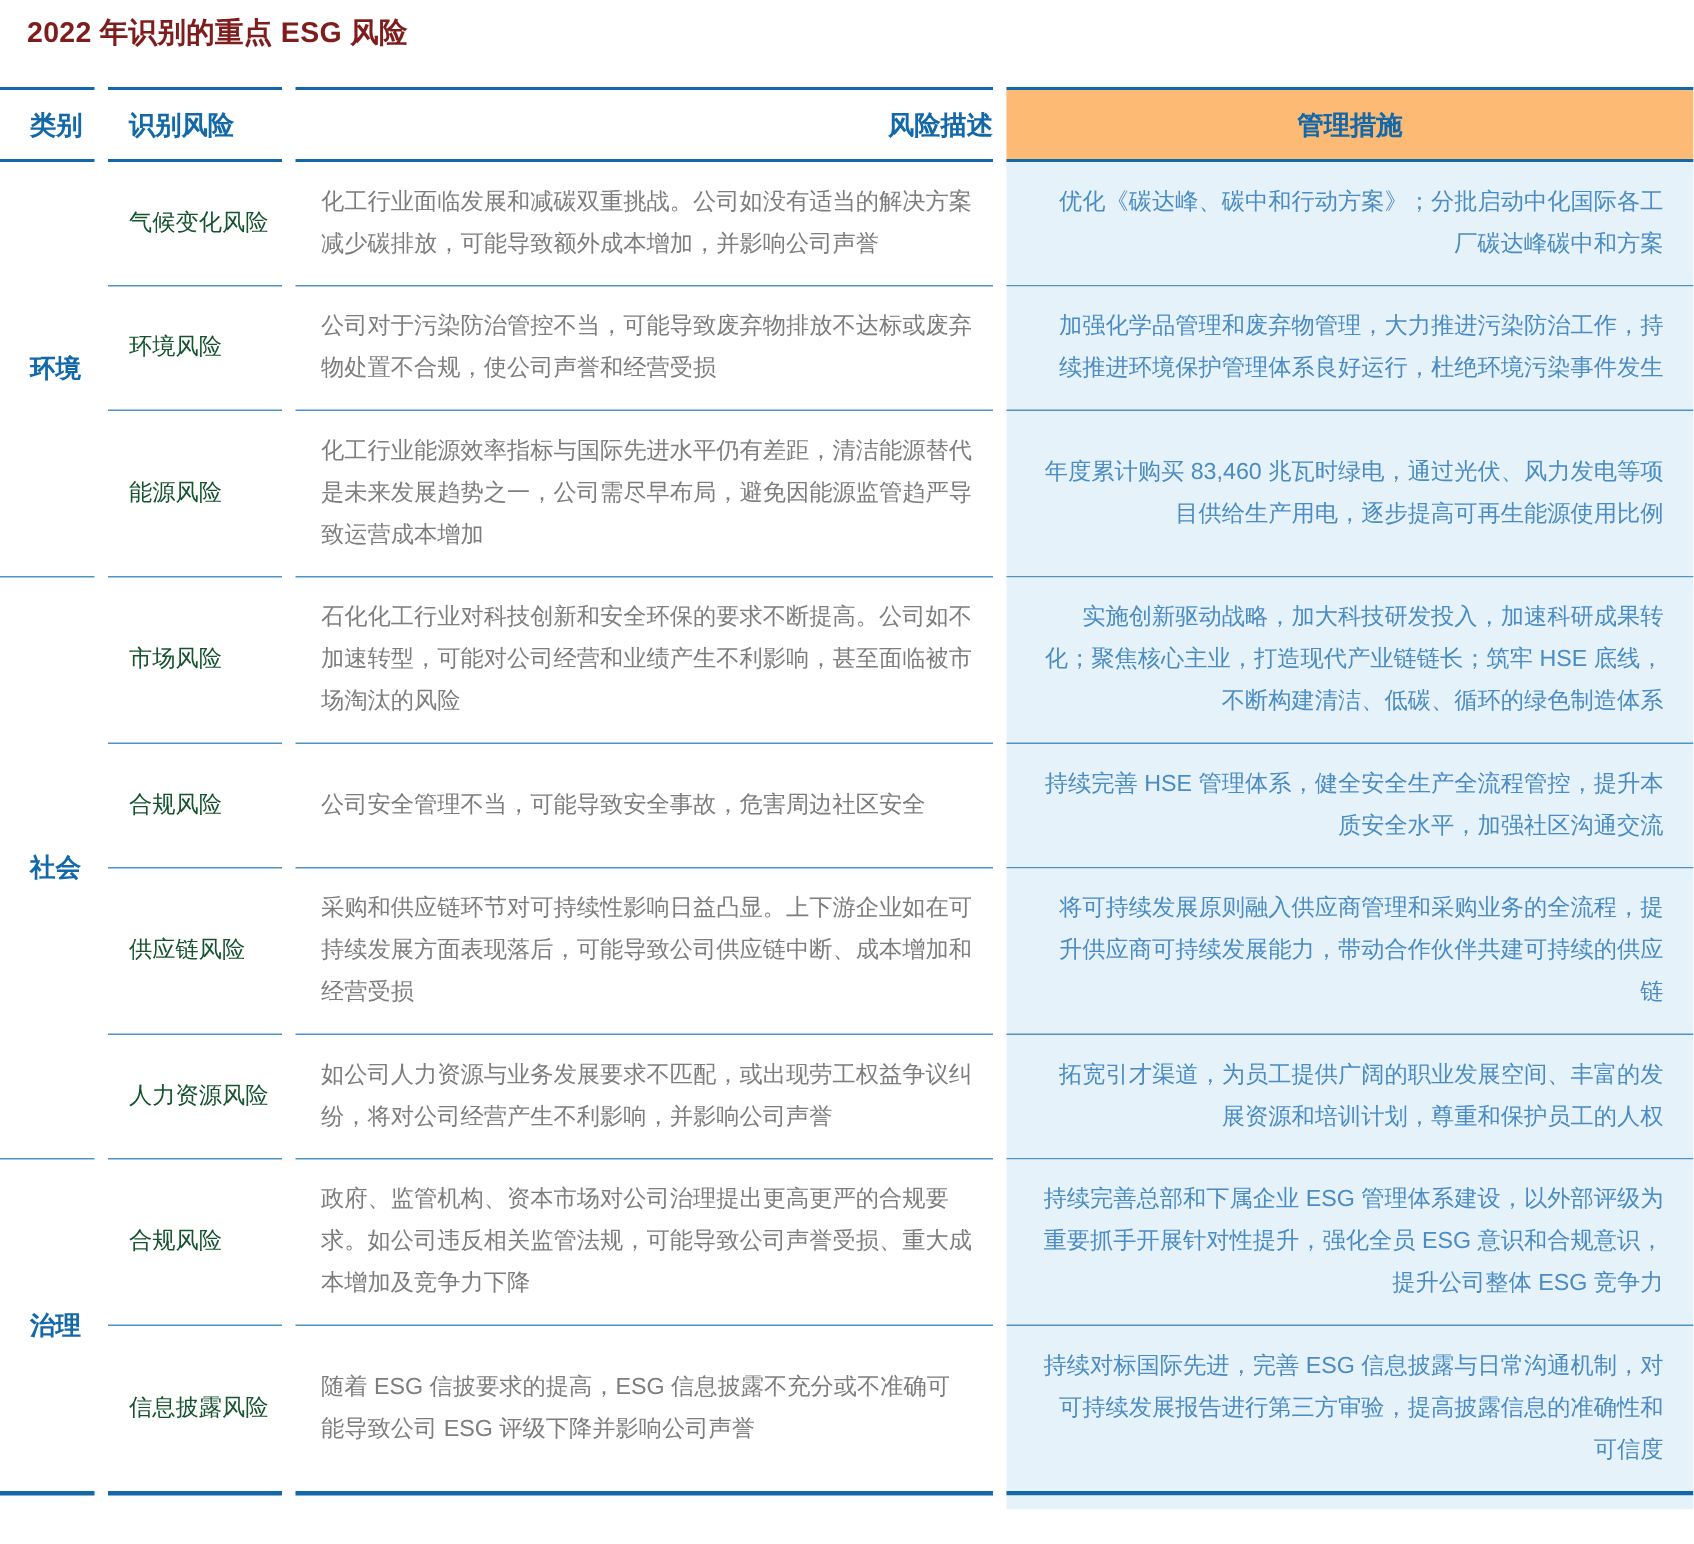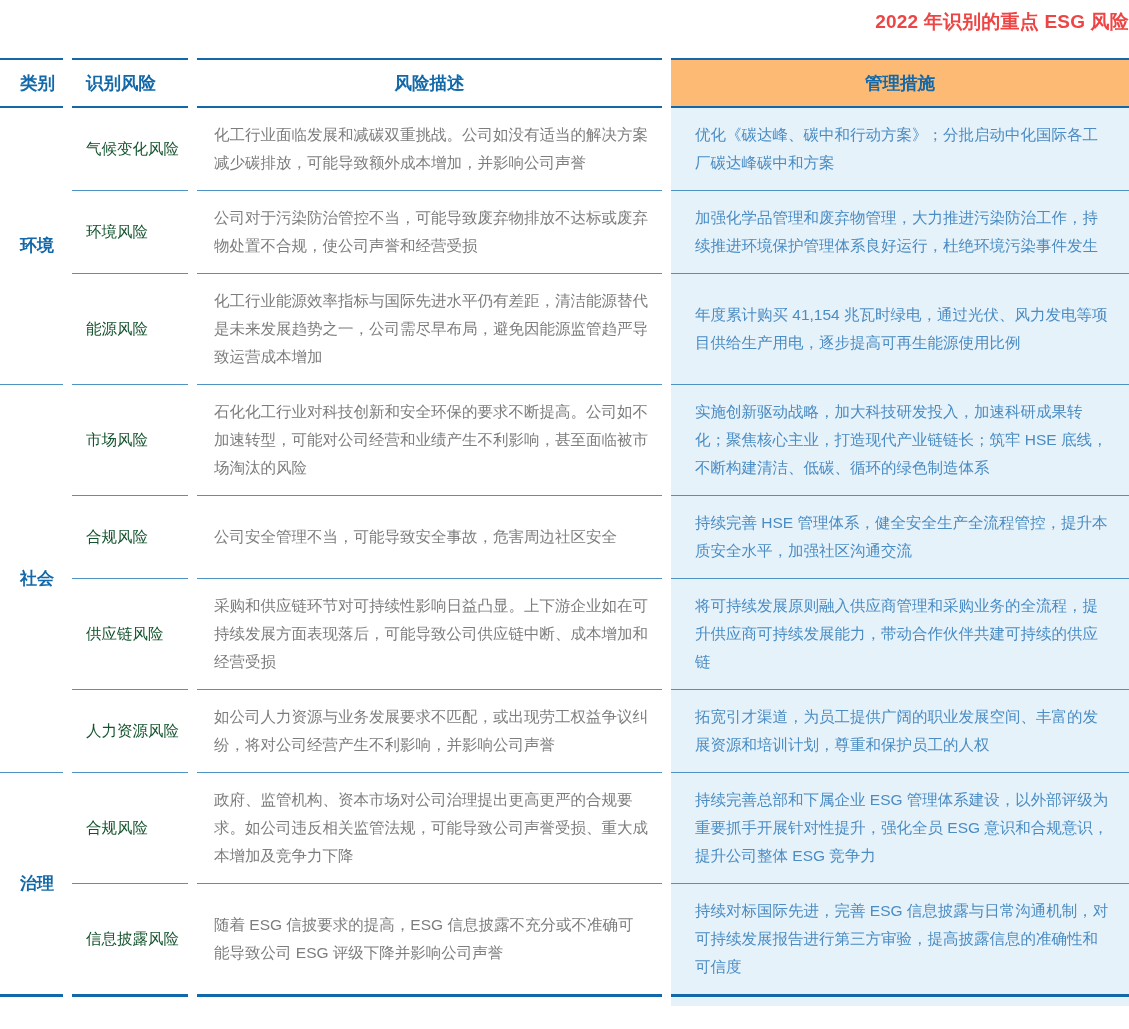--- a/index.html
+++ b/index.html
@@ -14,23 +14,22 @@
     width: 1129px;
     height: 1029px;
     background: #ffffff;
     box-sizing: border-box;
   }
   .title {
     margin: 0;
     padding: 9px 0 0 18px;
     font-size: 19px;
     font-weight: bold;
-    color: #ef4444;
+    color: #7f1d1d;
     letter-spacing: 0.2px;
-    text-align: right;
   }
   table.esg {
     table-layout: fixed;
     border-collapse: separate;
     border-spacing: 9px 0;
     margin: 23px 0 0 -9px;
     width: 1147px;
   }
   col.c1 { width: 63px; }
   col.c2 { width: 116px; }
@@ -43,21 +42,21 @@
     color: #1268a8;
     font-size: 17.5px;
     font-weight: bold;
     padding: 11px 0;
     text-align: left;
     vertical-align: middle;
     margin-left: 36px;
   }
   th.h-cat  { padding-left: 20px; }
   th.h-risk { padding-left: 14px; }
-  th.h-desc { text-align: center; }
+  th.h-desc { text-align: right; }
   th.h-meas { text-align: center; background: #fdba74; }
 
   td {
     vertical-align: middle;
     border-bottom: 1.5px solid #4f93c5;
     font-size: 15.5px;
     line-height: 28px;
     padding: 13px 16px 13px 24px;
   }
   td.cat {
@@ -75,20 +74,21 @@
   td.desc {
     color: #7d7d7d;
     padding-left: 17px;
     padding-right: 14px;
   }
   td.meas {
     background: #e6f2fa;
     color: #4a8cc3;
     padding-left: 24px;
     padding-right: 20px;
+    text-align: right;
   }
   tr.row-last td, td.cat-last {
     border-bottom: 3px solid #1268a8;
   }
   .bg-tail {
     margin-left: 671px;
     width: 458px;
     height: 9px;
     background: #e6f2fa;
   }
@@ -124,21 +124,21 @@
         <td class="meas">优化《碳达峰、碳中和行动方案》；分批启动中化国际各工厂碳达峰碳中和方案</td>
       </tr>
       <tr>
         <td class="risk">环境风险</td>
         <td class="desc">公司对于污染防治管控不当，可能导致废弃物排放不达标或废弃物处置不合规，使公司声誉和经营受损</td>
         <td class="meas">加强化学品管理和废弃物管理，大力推进污染防治工作，持续推进环境保护管理体系良好运行，杜绝环境污染事件发生</td>
       </tr>
       <tr>
         <td class="risk">能源风险</td>
         <td class="desc">化工行业能源效率指标与国际先进水平仍有差距，清洁能源替代是未来发展趋势之一，公司需尽早布局，避免因能源监管趋严导致运营成本增加</td>
-        <td class="meas">年度累计购买 41,154 兆瓦时绿电，通过光伏、风力发电等项目供给生产用电，逐步提高可再生能源使用比例</td>
+        <td class="meas">年度累计购买 83,460 兆瓦时绿电，通过光伏、风力发电等项目供给生产用电，逐步提高可再生能源使用比例</td>
       </tr>
 
       <tr>
         <td class="cat" rowspan="4">社会</td>
         <td class="risk">市场风险</td>
         <td class="desc">石化化工行业对科技创新和安全环保的要求不断提高。公司如不加速转型，可能对公司经营和业绩产生不利影响，甚至面临被市场淘汰的风险</td>
         <td class="meas">实施创新驱动战略，加大科技研发投入，加速科研成果转化；聚焦核心主业，打造现代产业链链长；筑牢 HSE 底线，不断构建清洁、低碳、循环的绿色制造体系</td>
       </tr>
       <tr>
         <td class="risk">合规风险</td>

